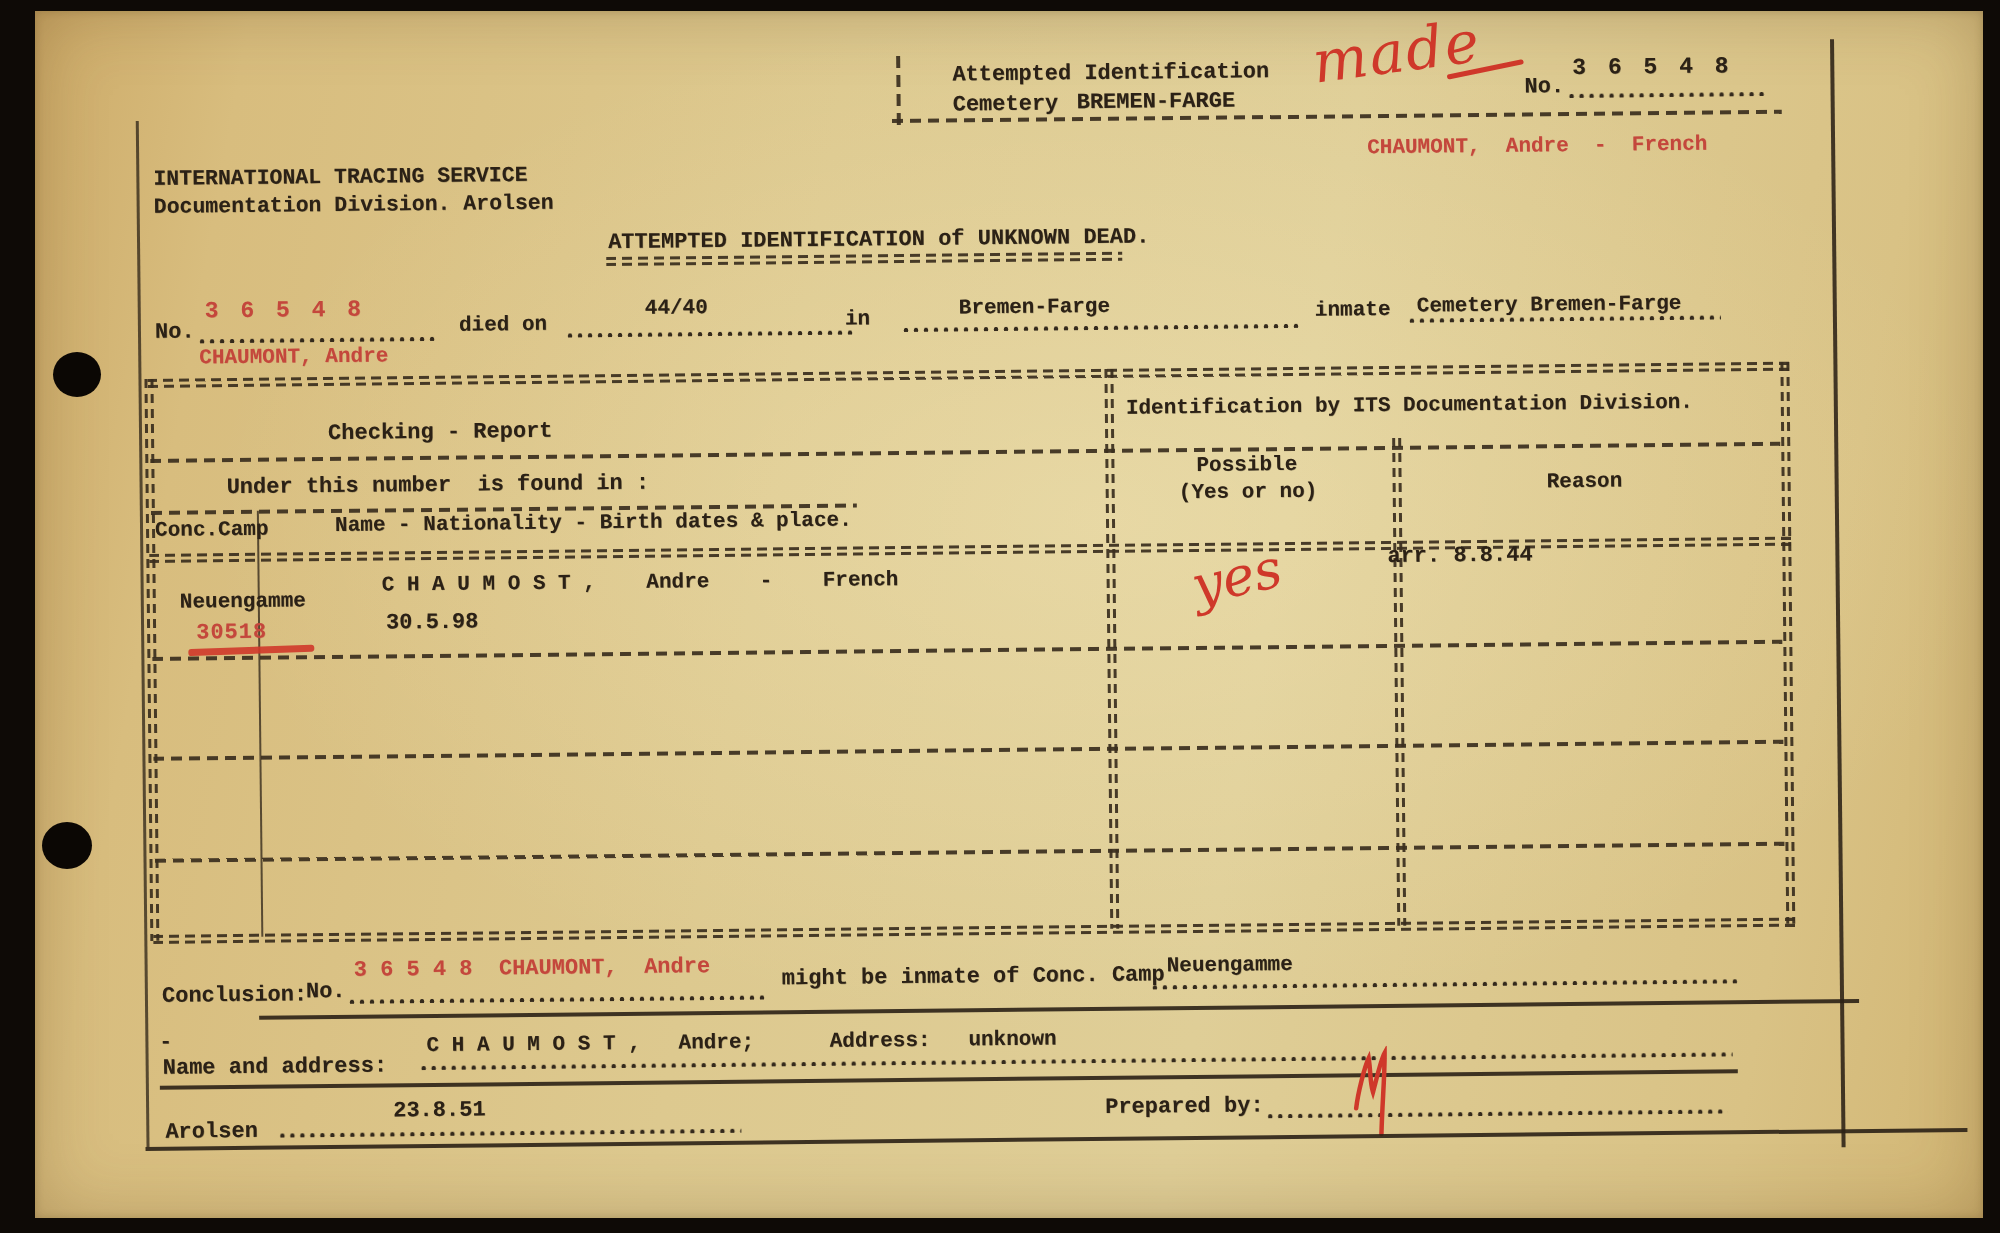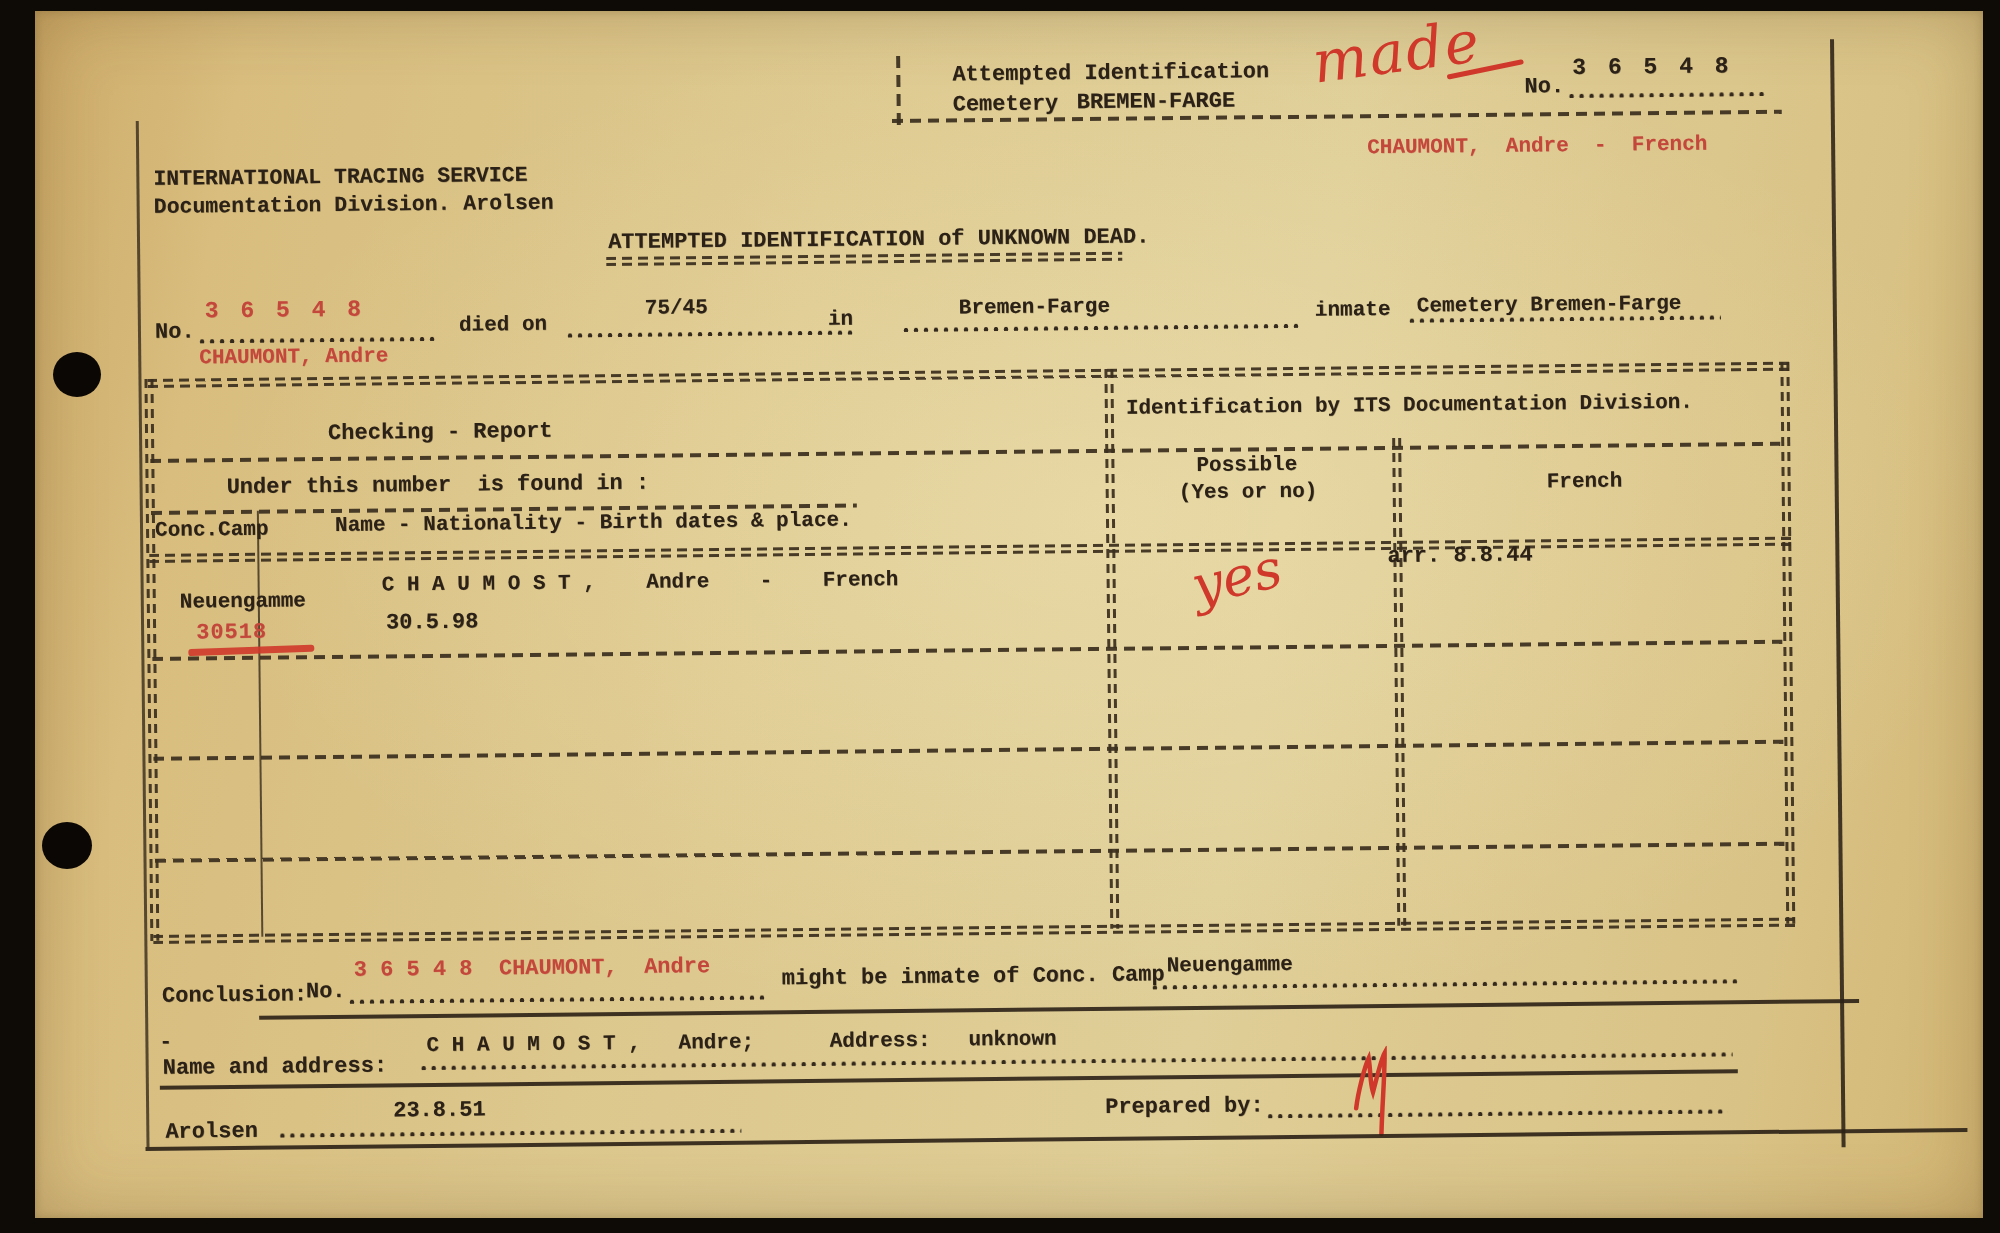--- a/index.html
+++ b/index.html
@@ -65,22 +65,22 @@
   <div class="typed" style="left:158px;top:186px;font-size:21.5px;">Documentation Division. Arolsen</div>
 
   <div class="typed" style="left:612px;top:226px;font-size:22px;">ATTEMPTED IDENTIFICATION of UNKNOWN DEAD.</div>
   <div class="hdouble" style="left:610px;top:253px;width:516px;"></div>
 
   <div class="typed" style="left:158px;top:311px;font-size:22px;">No.</div>
   <div class="typed red" style="left:208px;top:290px;font-size:23px;letter-spacing:4px;">3 6 5 4 8</div>
   <div class="dots" style="left:202px;top:330px;width:240px;"></div>
   <div class="typed" style="left:462px;top:308px;">died on</div>
   <div class="dots" style="left:570px;top:328px;width:286px;"></div>
-  <div class="typed" style="left:648px;top:293px;">75/45</div>
-  <div class="typed" style="left:831px;top:306px;">in</div>
+  <div class="typed" style="left:648px;top:293px;">44/40</div>
+  <div class="typed" style="left:848px;top:306px;">in</div>
   <div class="dots" style="left:906px;top:326px;width:396px;"></div>
   <div class="typed" style="left:962px;top:296px;">Bremen-Farge</div>
   <div class="typed" style="left:1318px;top:302px;">inmate</div>
   <div class="dots" style="left:1412px;top:322px;width:312px;"></div>
   <div class="typed" style="left:1420px;top:299px;">Cemetery Bremen-Farge</div>
   <div class="typed red" style="left:202px;top:338px;">CHAUMONT, Andre</div>
 
   <div class="hdouble" style="left:150px;top:370px;width:1642px;"></div>
   <div class="hdouble" style="left:150px;top:926px;width:1642px;"></div>
   <div class="vdouble" style="left:147px;top:370px;height:562px;"></div>
@@ -93,21 +93,21 @@
   <div class="vsolid" style="left:258px;top:503px;height:426px;"></div>
   <div class="hdash" style="left:152px;top:648px;width:1630px;"></div>
   <div class="hdash" style="left:152px;top:748px;width:1630px;"></div>
   <div class="hdash" style="left:152px;top:850px;width:1630px;"></div>
 
   <div class="typed" style="left:330px;top:414px;font-size:22px;">Checking - Report</div>
   <div class="typed" style="left:1128px;top:398px;">Identification by ITS Documentation Division.</div>
   <div class="typed" style="left:228px;top:467px;font-size:22px;">Under this number  is found in :</div>
   <div class="typed" style="left:1198px;top:456px;">Possible</div>
   <div class="typed" style="left:1180px;top:483px;">(Yes or no)</div>
-  <div class="typed" style="left:1548px;top:476px;">French</div>
+  <div class="typed" style="left:1548px;top:476px;">Reason</div>
   <div class="typed" style="left:156px;top:510px;">Conc.Camp</div>
   <div class="typed" style="left:336px;top:507px;">Name - Nationality - Birth dates &amp; place.</div>
 
   <div class="typed" style="left:180px;top:582px;">Neuengamme</div>
   <div class="typed red" style="left:196px;top:612px;font-size:22px;letter-spacing:1px;">30518</div>
   <div class="redmark" style="left:188px;top:639px;width:126px;height:7px;transform:rotate(-1.5deg);opacity:.9;"></div>
   <div class="typed" style="left:382px;top:567px;">C H A U M O S T ,    Andre    -    French</div>
   <div class="typed" style="left:386px;top:604px;font-size:22px;">30.5.98</div>
   <div class="hand" style="left:1192px;top:548px;font-size:54px;transform:rotate(-12deg);">yes</div>
   <div class="typed" style="left:1388px;top:548px;font-size:22px;">arr. 8.8.44</div>

